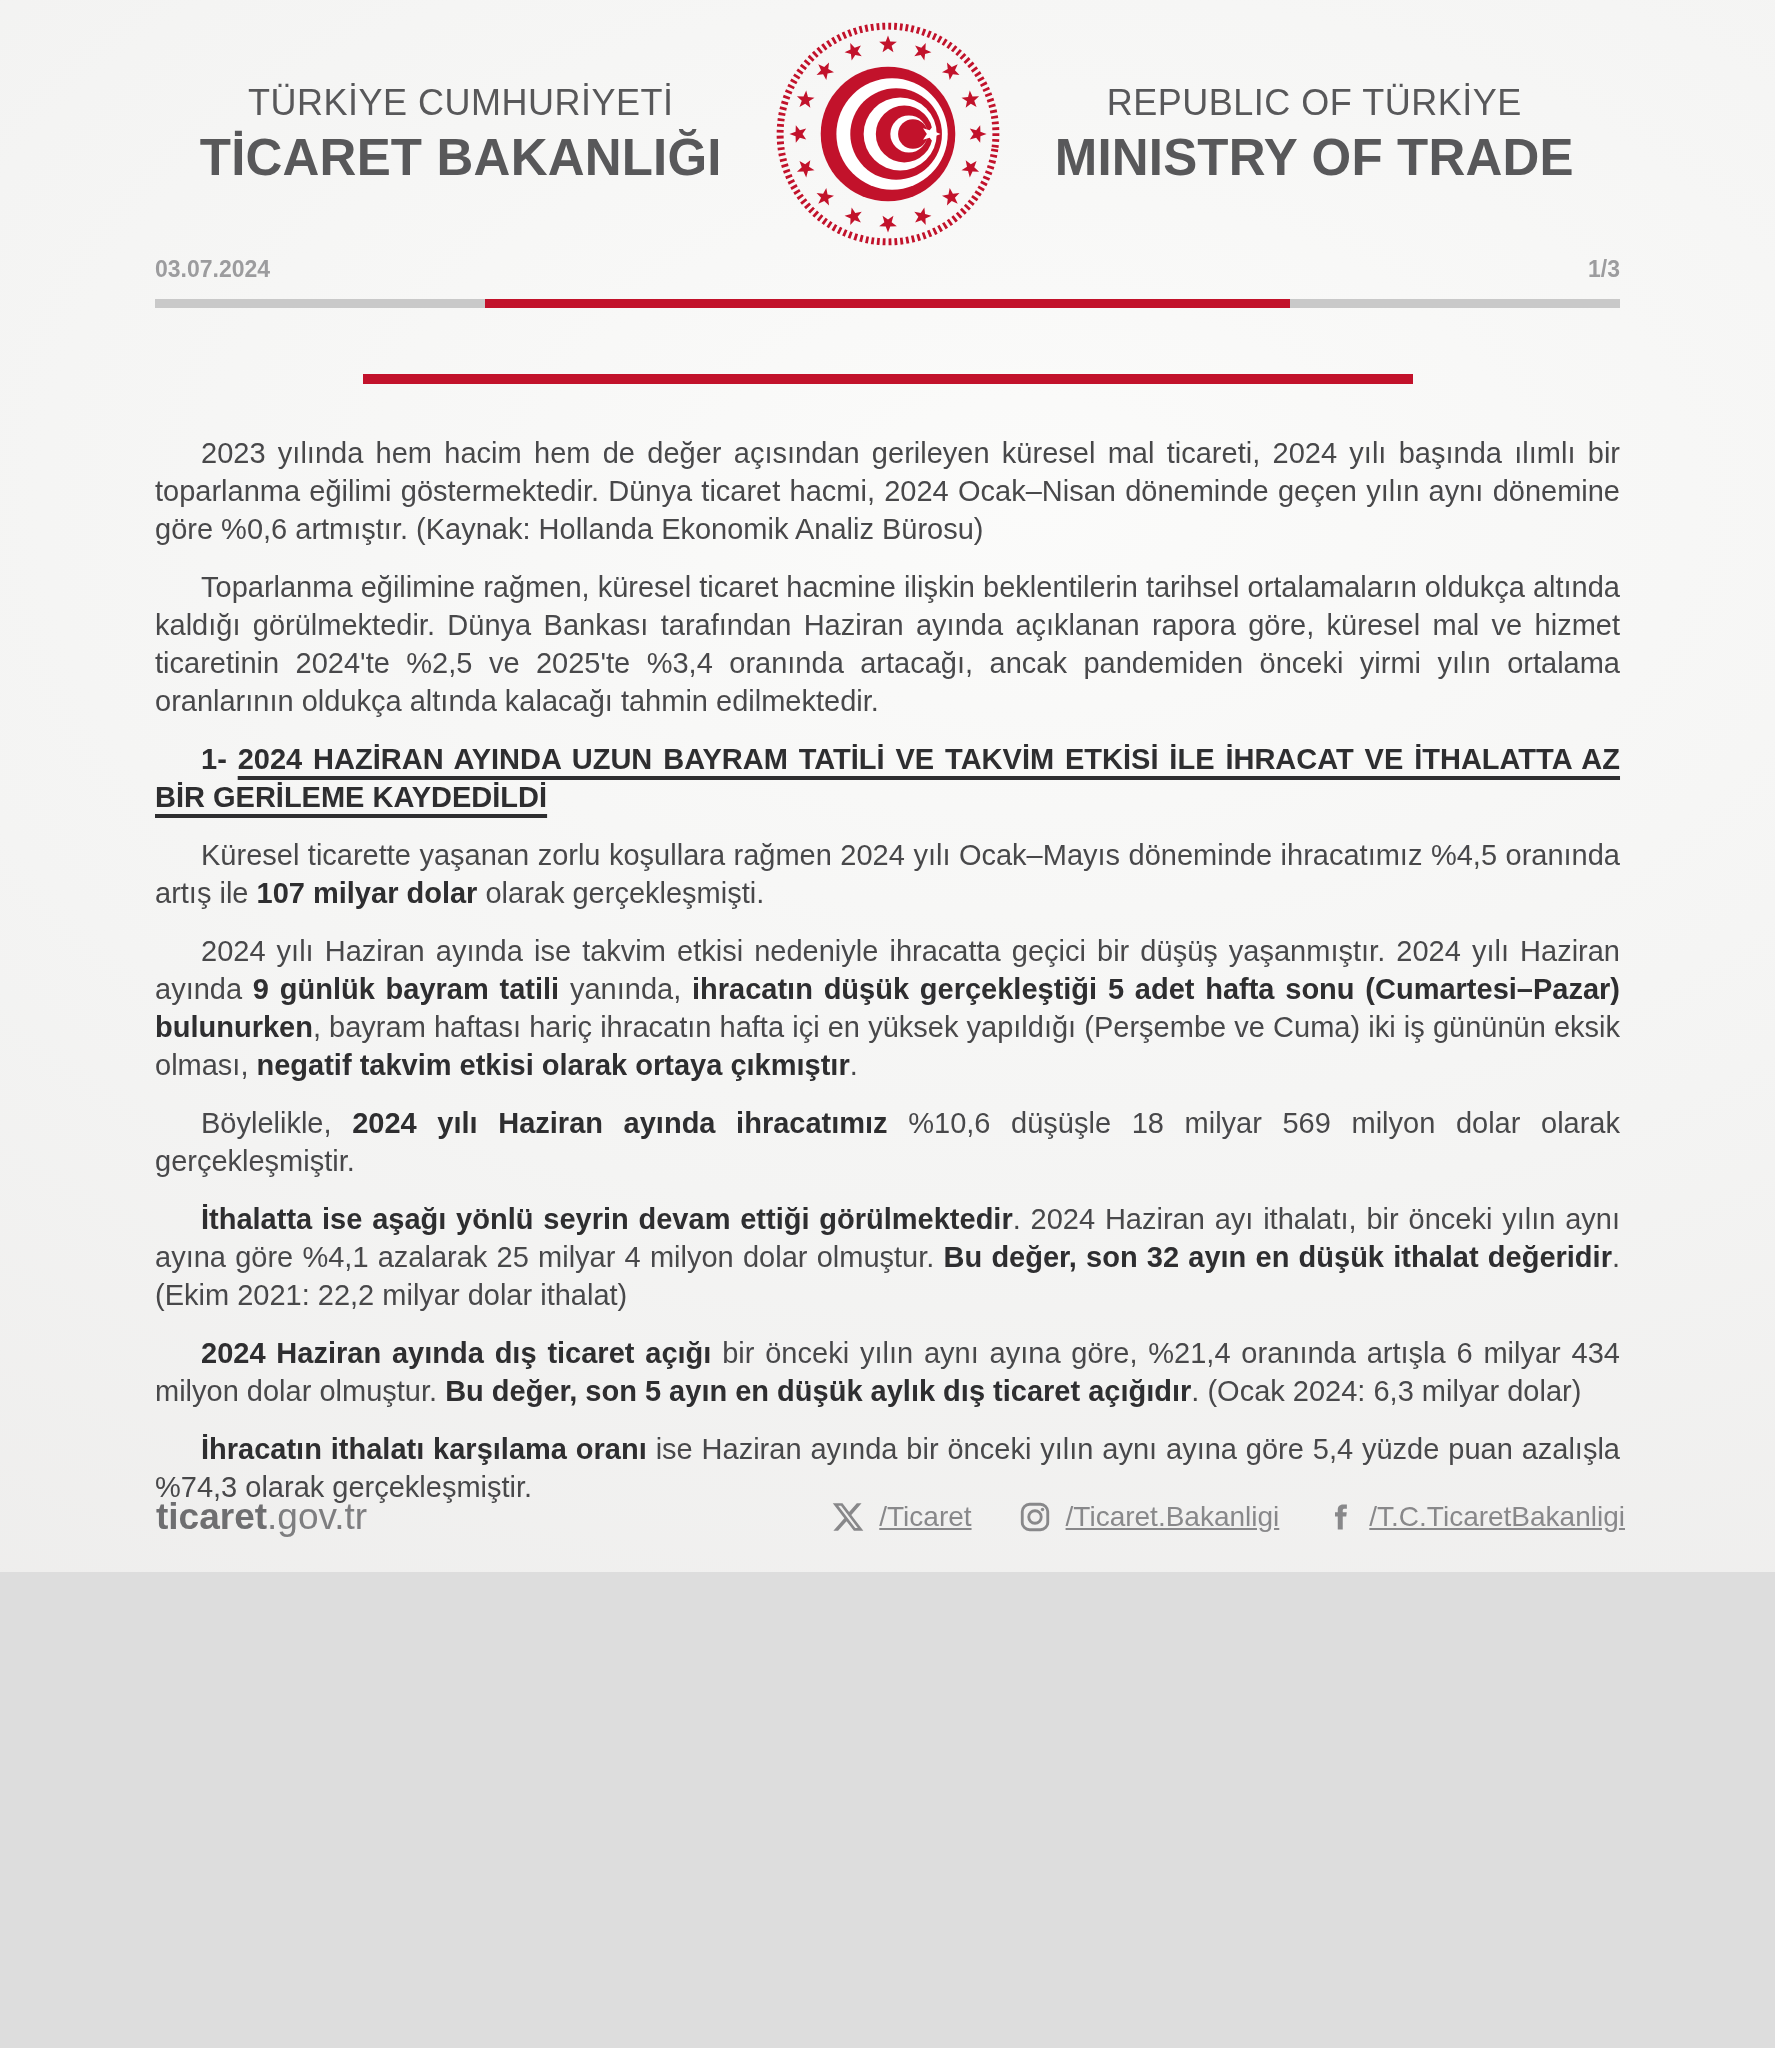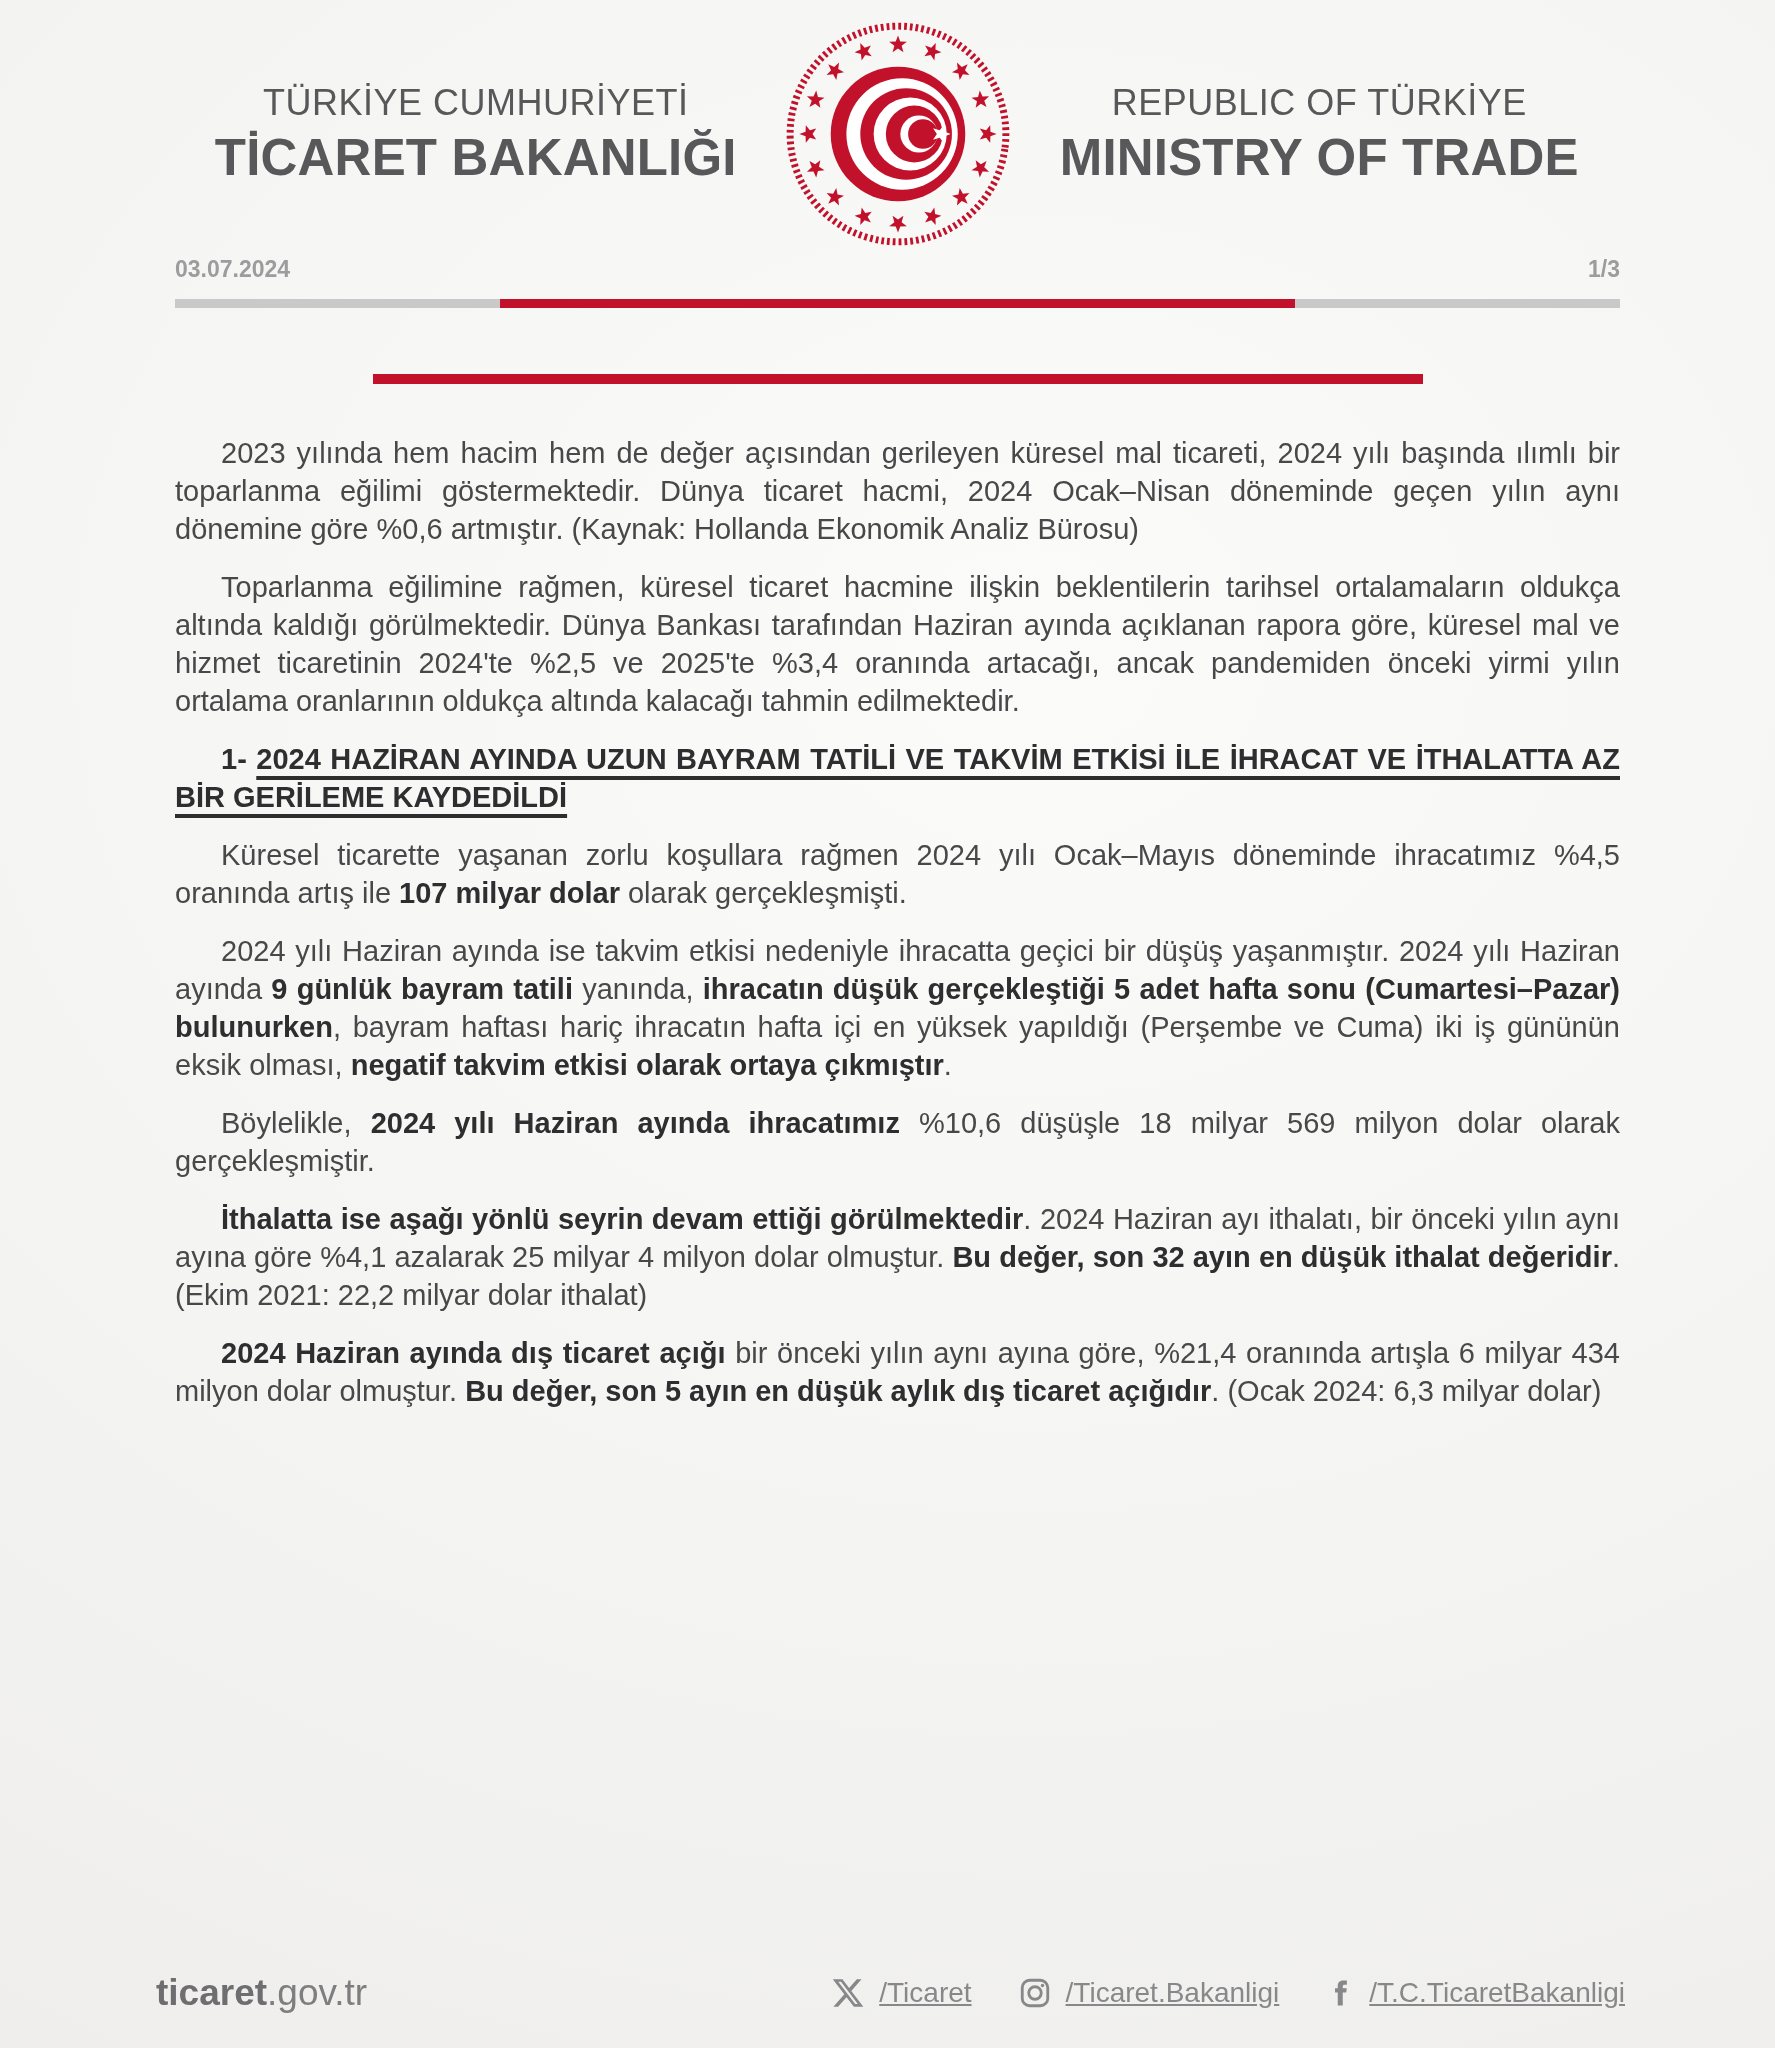--- a/index.html
+++ b/index.html
@@ -1,27 +1,26 @@
 <!DOCTYPE html>
 <html lang="tr"><head>
 <meta charset="utf-8">
 <style>
   * { margin:0; padding:0; box-sizing:border-box; }
   html,body { background:#dddddd; }
   body { font-family:"Liberation Sans","DejaVu Sans",sans-serif; }
 
   .page {
     position:relative;
-    width:1775px; height:2048px;
+    width:1775px; height:1572px;
     margin:0 auto;
     background:
       radial-gradient(135% 95% at 58% 32%, #fbfbfa 0%, #f4f4f3 48%, #ecebea 100%);
     overflow:hidden;
     color:#48484a;
-    padding-left:20px;
   }
 
   
   .header {
     display:flex; align-items:center;
     padding:18px 150px 0 150px;
   }
   .org-block { flex:1; text-align:center; color:#58585a; letter-spacing:.5px; }
   .org-line1 { font-size:36px; font-weight:500; }
   .org-line2 { font-size:51px; font-weight:700; margin-top:4px; letter-spacing:.2px; }
@@ -141,20 +140,21 @@
 
   <div class="article">
       <p class="para"><span>2023 yılında hem hacim hem de değer açısından gerileyen küresel mal ticareti, 2024 yılı başında ılımlı bir toparlanma eğilimi göstermektedir. Dünya ticaret hacmi, 2024 Ocak–Nisan döneminde geçen yılın aynı dönemine göre %0,6 artmıştır. (Kaynak: Hollanda Ekonomik Analiz Bürosu)</span></p>
       <p class="para"><span>Toparlanma eğilimine rağmen, küresel ticaret hacmine ilişkin beklentilerin tarihsel ortalamaların oldukça altında kaldığı görülmektedir. Dünya Bankası tarafından Haziran ayında açıklanan rapora göre, küresel mal ve hizmet ticaretinin 2024'te %2,5 ve 2025'te %3,4 oranında artacağı, ancak pandemiden önceki yirmi yılın ortalama oranlarının oldukça altında kalacağı tahmin edilmektedir.</span></p>
       <p class="para heading"><span class="b">1- </span><span class="b u">2024 HAZİRAN AYINDA UZUN BAYRAM TATİLİ VE TAKVİM ETKİSİ İLE İHRACAT VE İTHALATTA AZ BİR GERİLEME KAYDEDİLDİ</span></p>
       <p class="para"><span>Küresel ticarette yaşanan zorlu koşullara rağmen 2024 yılı Ocak–Mayıs döneminde ihracatımız %4,5 oranında artış ile </span><span class="b">107 milyar dolar</span><span> olarak gerçekleşmişti.</span></p>
       <p class="para"><span>2024 yılı Haziran ayında ise takvim etkisi nedeniyle ihracatta geçici bir düşüş yaşanmıştır. 2024 yılı Haziran ayında </span><span class="b">9 günlük bayram tatili</span><span> yanında, </span><span class="b">ihracatın düşük gerçekleştiği 5 adet hafta sonu (Cumartesi–Pazar) bulunurken</span><span>, bayram haftası hariç ihracatın hafta içi en yüksek yapıldığı (Perşembe ve Cuma) iki iş gününün eksik olması, </span><span class="b">negatif takvim etkisi olarak ortaya çıkmıştır</span><span>.</span></p>
       <p class="para"><span>Böylelikle, </span><span class="b">2024 yılı Haziran ayında ihracatımız</span><span> %10,6 düşüşle 18 milyar 569 milyon dolar olarak gerçekleşmiştir.</span></p>
       <p class="para"><span class="b">İthalatta ise aşağı yönlü seyrin devam ettiği görülmektedir</span><span>. 2024 Haziran ayı ithalatı, bir önceki yılın aynı ayına göre %4,1 azalarak 25 milyar 4 milyon dolar olmuştur. </span><span class="b">Bu değer, son 32 ayın en düşük ithalat değeridir</span><span>. (Ekim 2021: 22,2 milyar dolar ithalat)</span></p>
       <p class="para"><span class="b">2024 Haziran ayında dış ticaret açığı</span><span> bir önceki yılın aynı ayına göre, %21,4 oranında artışla 6 milyar 434 milyon dolar olmuştur.  </span><span class="b">Bu değer, son 5 ayın en düşük aylık dış ticaret açığıdır</span><span>. (Ocak 2024: 6,3 milyar dolar)</span></p>
+      <p class="para"><span class="b">İhracatın ithalatı karşılama oranı</span><span> ise Haziran ayında bir önceki yılın aynı ayına göre 5,4 yüzde puan azalışla %74,3 olarak gerçekleşmiştir.</span></p>
     </div>
 
   <div class="footer">
     <div class="site">
       <span class="site-bold">ticaret</span><span>.gov.tr</span>
     </div>
 
     <div class="social">
       <div class="social-item">
         <span>

